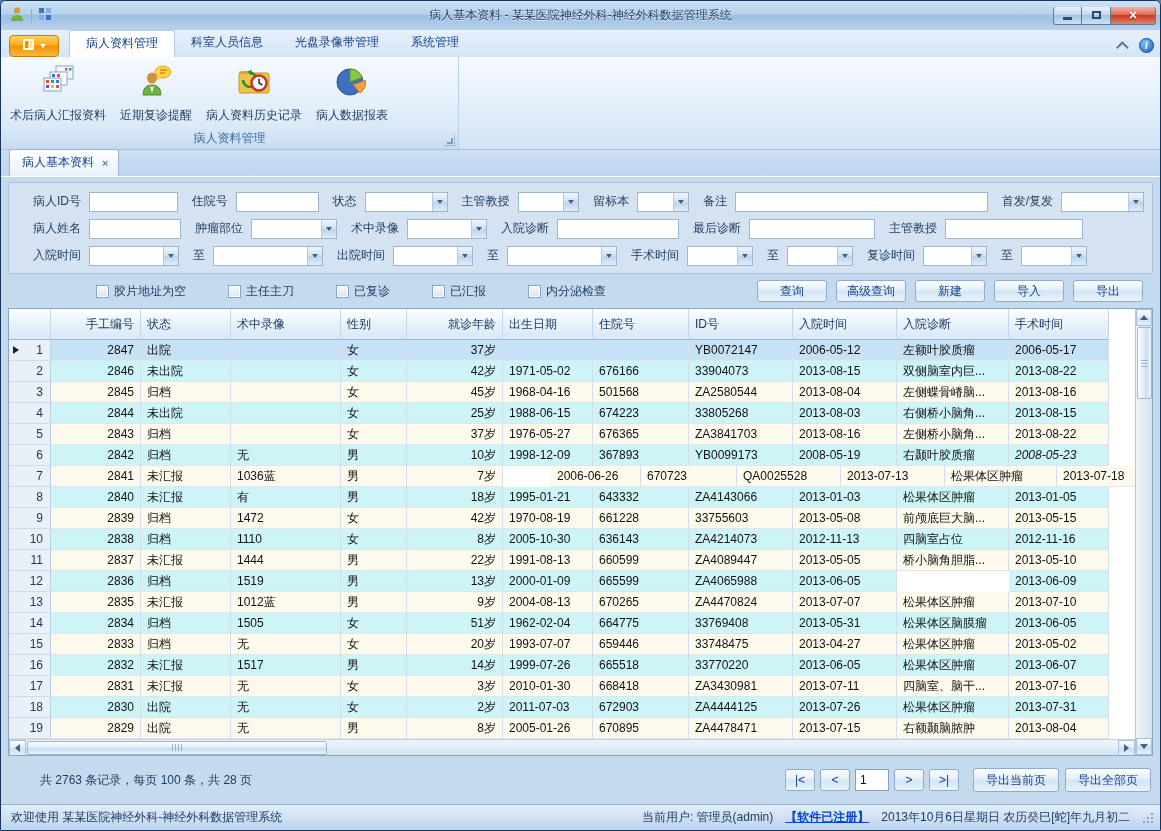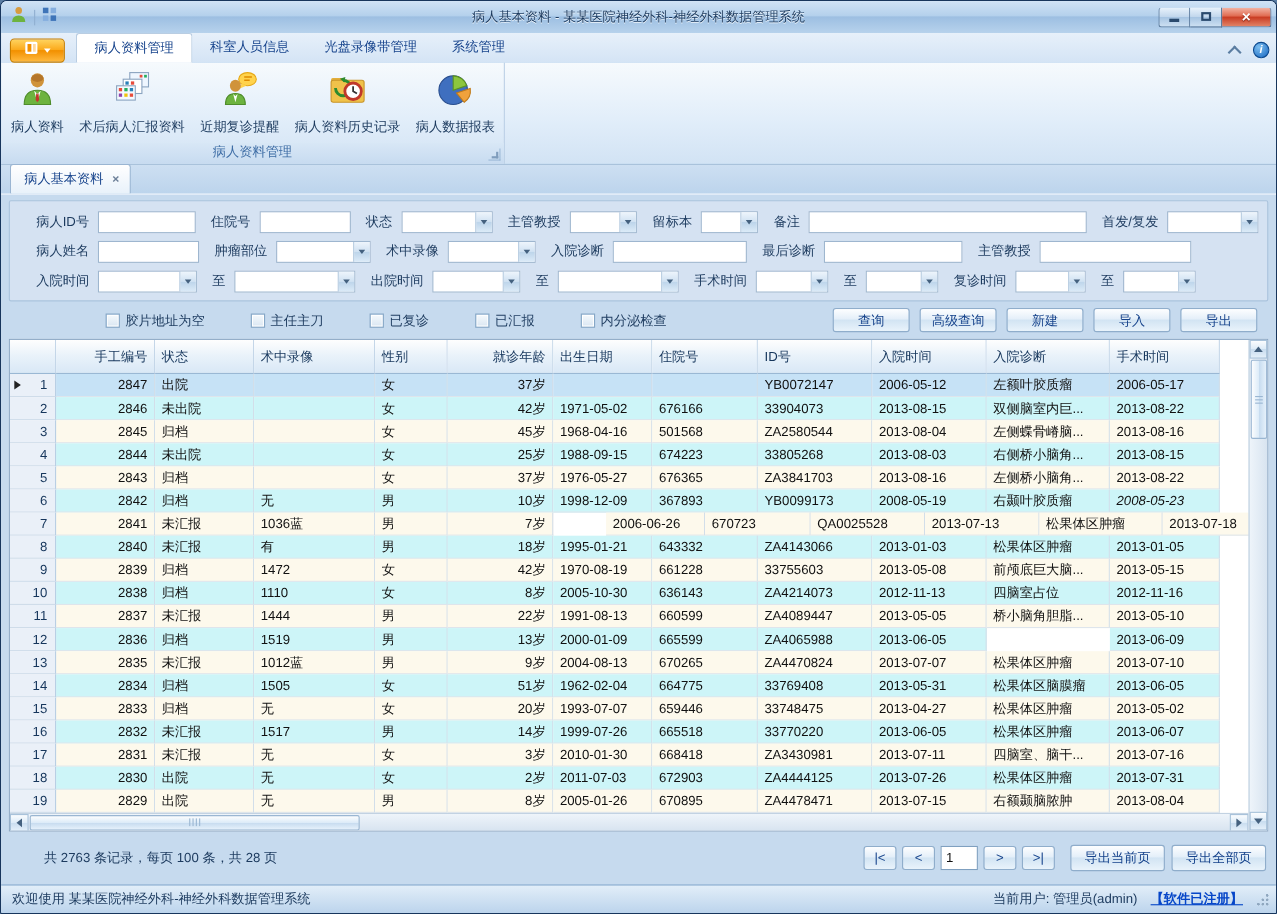--- a/index.html
+++ b/index.html
@@ -221,30 +221,20 @@
       <span class="chev-up"></span>
       <span class="info-dot">i</span>
     </div>
   </div>
 
   <div class="ribbon">
     <div class="rgroup">
       <div class="rbtns" id="ribbon-buttons">
           <div class="rbtn">
             <span class="ric"><svg viewBox="0 0 34 34" width="34" height="34">
-                <ellipse cx="17" cy="9" rx="6" ry="6.5" fill="#d0933a"></ellipse>
-                <ellipse cx="17" cy="7" rx="5.5" ry="3.5" fill="#b5762a"></ellipse>
-                <path d="M5 31 Q5 18 17 18 Q29 18 29 31 Z" fill="#6db33f" stroke="#4e8c2a"></path>
-                <path d="M14 18.5 L17 21.5 L20 18.5 L17 29 Z" fill="#fff"></path>
-                <path d="M16 20.5 L17 22 L18 20.5 L18.6 27 L17 29 L15.4 27 Z" fill="#c0392b"></path>
-              </svg></span>
-            <span class="rlbl">病人资料</span>
-          </div>
-          <div class="rbtn">
-            <span class="ric"><svg viewBox="0 0 34 34" width="34" height="34">
                 <rect x="15" y="2" width="17" height="13" fill="#eef6ff" stroke="#8aa4c0"></rect>
                 <rect x="9" y="8" width="17" height="13" fill="#ffffff" stroke="#8aa4c0"></rect>
                 <rect x="3" y="14" width="17" height="13" fill="#f4faff" stroke="#8aa4c0"></rect>
                 <rect x="5" y="16" width="3" height="3" fill="#e74c3c"></rect>
                 <rect x="10" y="16" width="3" height="3" fill="#27ae60"></rect>
                 <rect x="15" y="16" width="3" height="3" fill="#2980b9"></rect>
                 <rect x="5" y="21" width="3" height="3" fill="#8e44ad"></rect>
                 <rect x="10" y="21" width="3" height="3" fill="#f1c40f"></rect>
                 <rect x="15" y="21" width="3" height="3" fill="#e74c3c"></rect>
                 <rect x="28" y="4" width="2.5" height="2.5" fill="#27ae60"></rect>
@@ -520,21 +510,21 @@
             </div>
             <div class="g-row even">
               <div class="g-num">
                 <span>4</span>
               </div>
               <div class="g-cell right" style="width: 90px;">2844</div>
               <div class="g-cell" style="width: 90px;">未出院</div>
               <div class="g-cell" style="width: 110px;"></div>
               <div class="g-cell" style="width: 66px;">女</div>
               <div class="g-cell right" style="width: 96px;">25岁</div>
-              <div class="g-cell" style="width: 90px;">1988-09-15</div>
+              <div class="g-cell" style="width: 90px;">1988-06-15</div>
               <div class="g-cell" style="width: 96px;">674223</div>
               <div class="g-cell" style="width: 104px;">33805268</div>
               <div class="g-cell" style="width: 104px;">2013-08-03</div>
               <div class="g-cell" style="width: 112px;">右侧桥小脑角...</div>
               <div class="g-cell" style="width: 100px;">2013-08-15</div>
             </div>
             <div class="g-row odd">
               <div class="g-num">
                 <span>5</span>
               </div>
@@ -822,17 +812,18 @@
         <button class="exp-btn">导出全部页</button>
       </div>
     </div>
   </div>
 
   <div class="statusbar">
     <span>欢迎使用 某某医院神经外科-神经外科数据管理系统</span>
     <div class="sb-right">
       <span>当前用户: 管理员(admin)</span>
       <span class="sb-reg">【软件已注册】</span>
+      <span>2013年10月6日星期日 农历癸巳[蛇]年九月初二</span>
       <span class="grip"></span>
     </div>
   </div>
 
 </div>
 
 </body></html>

